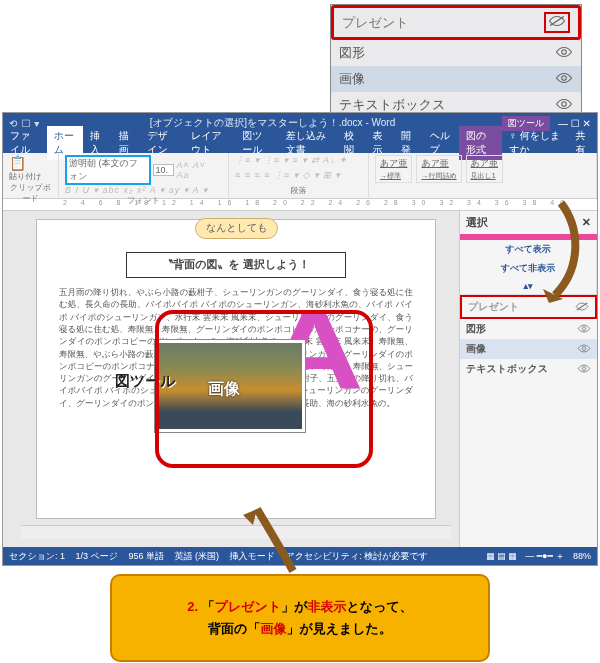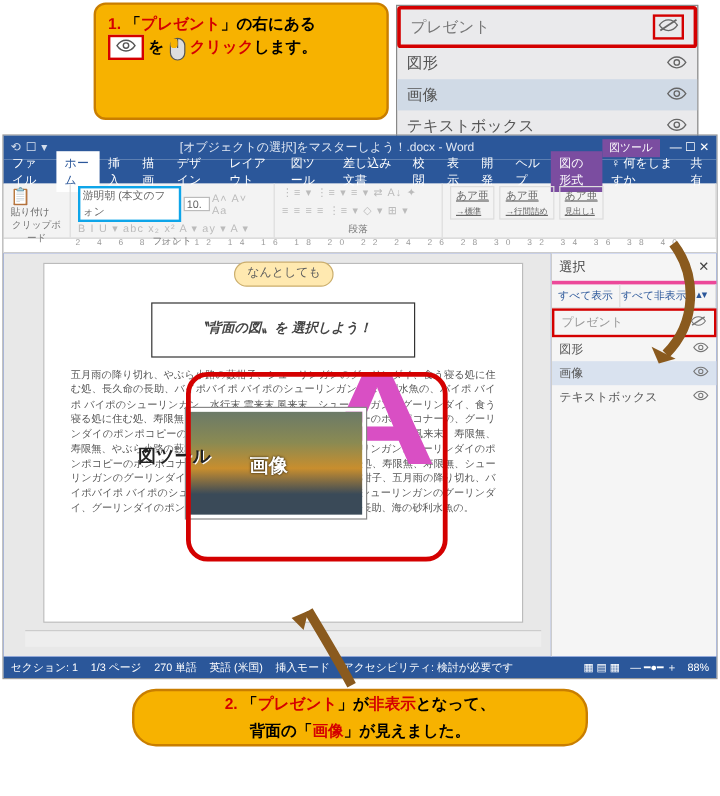--- a/index.html
+++ b/index.html
@@ -33,85 +33,67 @@
   .titlebar { background:#2b579a; color:#fff; display:flex; align-items:center; height:20px; padding:0 6px; font-size:10px; justify-content:space-between;}
   .titlebar .ttl { flex:1; text-align:center; color:#e0e7f3;}
   .qat span { margin-right:4px; opacity:.8;}
   .ribbon-tabs { background:#2b579a; display:flex; align-items:center; height:20px; font-size:10px;}
   .ribbon-tabs .tab { color:#fff; padding:3px 7px;}
   .ribbon-tabs .tab.home { background:#fff; color:#2b579a;}
   .ribbon-tabs .right { margin-left:auto; color:#fff; padding:3px 7px;}
   .ribbon { background:#f3f3f3; border-bottom:1px solid #ccc; display:flex; height:46px; font-size:9px; color:#666;}
   .ribbon .grp { border-right:1px solid #ddd; padding:2px 6px; display:flex; flex-direction:column; justify-content:space-between;}
   .ribbon .grp .lbl { text-align:center; font-size:8px; color:#777;}
-  .fake { color:#bbb; letter-spacing:1px;}
+  .fake { color:#bbb; letter-spacing:1px;font-style:italic;}
 
   .ruler { background:#fff; border-bottom:1px solid #ccc; height:12px; font-size:7px; color:#999; padding-left:60px; letter-spacing:6px;}
 
-  .workspace { display:flex; background:#1d4ed8; position:relative;}
+  .workspace { display:flex; background:#ef4444; position:relative;}
   .docarea { flex:1; padding:8px 8px 8px 18px; background:#e8e8e8; position:relative;}
   .page { background:#fff; border:1px solid #bbb; width:400px; min-height:300px; margin:0 auto 6px; padding:18px 22px 24px; position:relative; font-size:9px; color:#444; line-height:1.45;}
   .speech { position:absolute; top:-2px; left:158px; background:#ffe9b0; border:1px solid #cbae6d; border-radius:12px; padding:2px 10px; font-size:10px; color:#5c5c5c;}
-  .banner { margin:14px auto 8px; width:220px; border:1px solid #333; text-align:center; padding:14px 4px; font-weight:bold; font-size:11px; background:#fff;font-style:italic;}
+  .banner { margin:14px auto 8px; width:220px; border:1px solid #333; text-align:center; padding:4px 4px; font-weight:bold; font-size:11px; background:#fff;}
   .bodytext { font-size:8.5px; color:#555; text-align:justify;}
   .pic-frame { position:absolute; left:118px; top:90px; width:218px; height:158px; border:4px solid #d40000; border-radius:18px;}
   .pic { position:absolute; left:118px; top:120px; width:150px; height:92px; background:linear-gradient(#6b7a68 0%, #8a8a52 30%, #c88e2e 55%, #3a4a58 80%); border:3px solid #fff; box-shadow:0 0 0 1px #888;}
   .pic .lbl { position:absolute; left:50px; top:34px; color:#fff; font-weight:bold; font-size:16px; text-shadow:0 0 2px #000;}
   .textbox-lbl { position:absolute; left:78px; top:150px; font-weight:bold; font-size:15px; color:#222; text-shadow:1px 1px 0 #fff;}
   .bigA { position:absolute; left:236px; top:86px; font-size:110px; font-weight:900; color:#d94fc4; font-family:Arial Black, sans-serif; line-height:.8; letter-spacing:-12px; transform:scaleX(1.25);}
   .hscroll { height:14px; background:#eee; border-top:1px solid #ccc;}
 
   .arrow1 { position:absolute; left:238px; top:288px; }
   .arrow2 { position:absolute; right:6px; top:-12px;}
 
-  .side { width:138px; background:#f5f5f5; border-left:1px solid #ccc; font-size:10px;}
+  .side { width:138px; background:#f5f5f5; border-left:1px solid #ccc; font-size:10px;font-weight:bold;}
   .side .hd { display:flex; justify-content:space-between; align-items:center; padding:4px 6px; font-size:11px; color:#444;}
-  .side .btns { display:flex; border-top:3px solid #ec4899; border-bottom:1px solid #ddd;}
+  .side .btns { display:flex; border-top:6px solid #ec4899; border-bottom:1px solid #ddd;flex-direction:column;}
   .side .btns div { flex:1; text-align:center; font-size:9px; padding:3px 0; color:#2b579a; border-right:1px solid #ddd;}
   .side .item { display:flex; justify-content:space-between; align-items:center; padding:3px 6px; font-size:10px; color:#555;}
   .side .item.first { border:2px solid #d40000; color:#999;}
   .side .item.sel { background:#d9e2ef;}
   .side .eye svg { width:14px; height:11px;}
 
   .status { background:#2b579a; color:#fff; font-size:9px; display:flex; align-items:center; height:18px; padding:0 6px; justify-content:space-between;}
   .status .l span { margin-right:8px;}
   .status .r span { margin-left:6px;}
 
   
   .callout2 {
     margin: 8px auto 6px; width: 380px;
-    border:2px solid #c97e00; border-radius:20px; background:#f7b200;
-    padding:0 12px; font-size:13px; font-weight:bold; text-align:center; line-height:1.7;
+    border:2px solid #c97e00; border-radius:10px; background:#f7b200;
+    padding:20px 12px; font-size:13px; font-weight:bold; text-align:center; line-height:1.7;
   }
   .callout2 .red { color:#d40000;}
 
   .rel { position:relative;}
 </style>
 </head>
 <body>
 
 <div class="topwrap">
-  <div class="callout1box">
-    <span class="red">1.</span>
-    <span>「</span><span class="red">プレゼント</span><span>」の右にある</span><br>
-    <span class="eyeico-box">
-      <svg width="18" height="12" viewBox="0 0 24 16">
-          <path d="M12 2C6 2 2 8 2 8s4 6 10 6 10-6 10-6-4-6-10-6zm0 9a3 3 0 110-6 3 3 0 010 6z" fill="none" stroke="#555" stroke-width="1.6"></path>
-        </svg>
-    </span>
-    <span>を</span>
-    <span class="mouseico">
-      <svg viewBox="0 0 14 20">
-          <rect x="1" y="1" width="12" height="18" rx="6" fill="#ddd" stroke="#555"></rect>
-          <line x1="7" y1="1" x2="7" y2="9" stroke="#555"></line>
-          <rect x="1" y="1" width="6" height="8" rx="3" fill="#f7b200"></rect>
-        </svg>
-    </span>
-    <span class="red">クリック</span><span>します。</span>
-  </div>
 
   <div class="listbox">
     <div class="row first">
       <span>プレゼント</span>
       <span class="eye-off">
         <svg viewBox="0 0 24 16">
             <path d="M12 2C6 2 2 8 2 8s4 6 10 6 10-6 10-6-4-6-10-6z" fill="none" stroke="#666" stroke-width="1.5"></path>
             <line x1="3" y1="14" x2="21" y2="2" stroke="#666" stroke-width="2"></line>
           </svg>
       </span>
@@ -253,21 +235,21 @@
               <path d="M12 2C6 2 2 8 2 8s4 6 10 6 10-6 10-6-4-6-10-6zm0 9a3 3 0 110-6 3 3 0 010 6z" fill="none" stroke="#777" stroke-width="1.5"></path>
             </svg></span>
       </div>
     </div>
   </div>
 
   <div class="status">
     <div class="l">
       <span>セクション: 1</span>
       <span>1/3 ページ</span>
-      <span>270 単語</span>
+      <span>956 単語</span>
       <span>英語 (米国)</span>
       <span>挿入モード</span>
       <span>アクセシビリティ: 検討が必要です</span>
     </div>
     <div class="r">
       <span>▦ ▤ ▦</span>
       <span>— ━●━ ＋</span>
       <span>88%</span>
     </div>
   </div>

